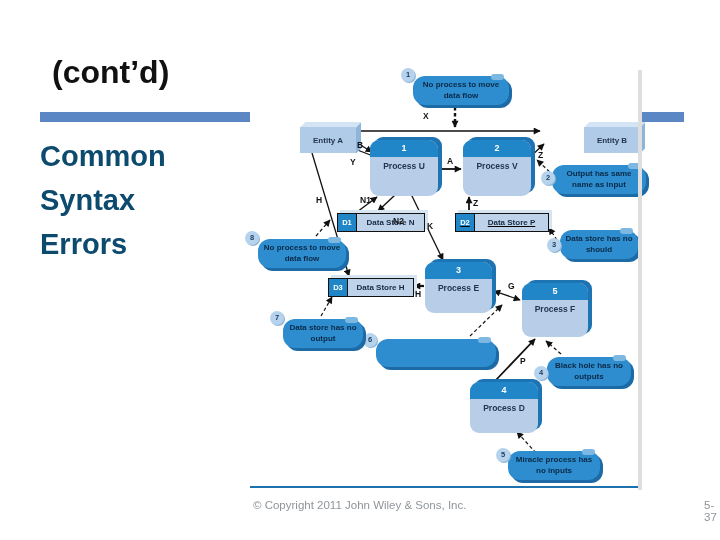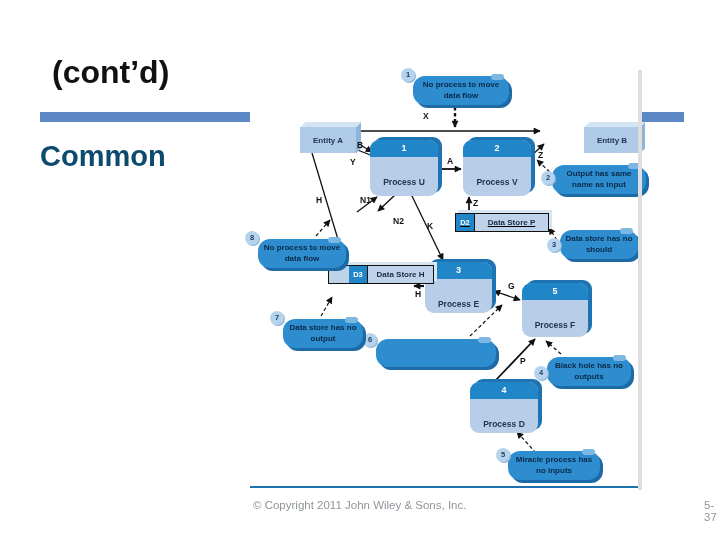--- a/index.html
+++ b/index.html
@@ -61,21 +61,21 @@
   
   .process{
     position:absolute;border-radius:9px;background:#b7cde8;
     box-shadow:4px -3px 0 #1e74b2;z-index:2;
   }
   .p-num{
     height:17px;background:#2186c8;border-radius:9px 9px 0 0;
     color:#fff;font-weight:bold;font-size:9px;text-align:center;line-height:17px;
   }
   .p-label{
-    margin-top:20px;text-align:center;
+    margin-top:4px;text-align:center;
     font-size:8.5px;font-weight:bold;color:#24364f;
   }
 
   
   .dstore{
     position:absolute;height:17px;background:#bed3ea;border:1px solid #111;
     display:flex;align-items:stretch;z-index:2;
     box-shadow:3px -3px 0 #d7e5f3;
   }
   .ds-tag{
@@ -113,20 +113,22 @@
   }
 </style>
 </head>
 <body>
 
 <h1 class="slide-title">(cont’d)</h1>
 <div class="accent-bar"></div>
 
 <div class="subtitle">
   <div>Common</div>
+  <div>Syntax</div>
+  <div>Errors</div>
 </div>
 
 <div class="diagram">
 
   <svg class="arrows" width="390" height="425" viewBox="0 0 390 425">
     <defs>
       <marker id="ah" viewBox="0 0 10 10" refX="9" refY="5" markerWidth="7.5" markerHeight="7" orient="auto-start-reverse" markerUnits="userSpaceOnUse">
         <path d="M0,0 L10,5 L0,10 z" fill="#111"></path>
       </marker>
     </defs>
@@ -176,25 +178,29 @@
   </div>
   <div class="process" style="left:272px;top:218px;width:66px;height:54px;">
     <div class="p-num">5</div>
     <div class="p-label">Process F</div>
   </div>
   <div class="process" style="left:220px;top:317px;width:68px;height:51px;">
     <div class="p-num">4</div>
     <div class="p-label">Process D</div>
   </div>
 
+  <div class="dstore" style="left:87px;top:148px;width:86px;">
+    <span class="ds-tag">D1</span>
+    <span class="ds-label">Data Store N</span>
+  </div>
   <div class="dstore" style="left:205px;top:148px;width:92px;text-decoration:underline;">
     <span class="ds-tag">D2</span>
     <span class="ds-label">Data Store P</span>
   </div>
-  <div class="dstore" style="left:78px;top:200px;width:84px;padding-left:20px;">
+  <div class="dstore" style="left:78px;top:213px;width:84px;">
     <span class="ds-tag">D3</span>
     <span class="ds-label">Data Store H</span>
   </div>
 
   <div class="bubble" style="left:163px;top:11px;width:86px;">
     <span class="badge" style="left:-12px;top:-8px;">1</span>
     <span>No process to move data flow</span>
   </div>
   <div class="bubble" style="left:302px;top:100px;width:84px;">
     <span class="badge" style="left:-11px;top:6px;">2</span>

